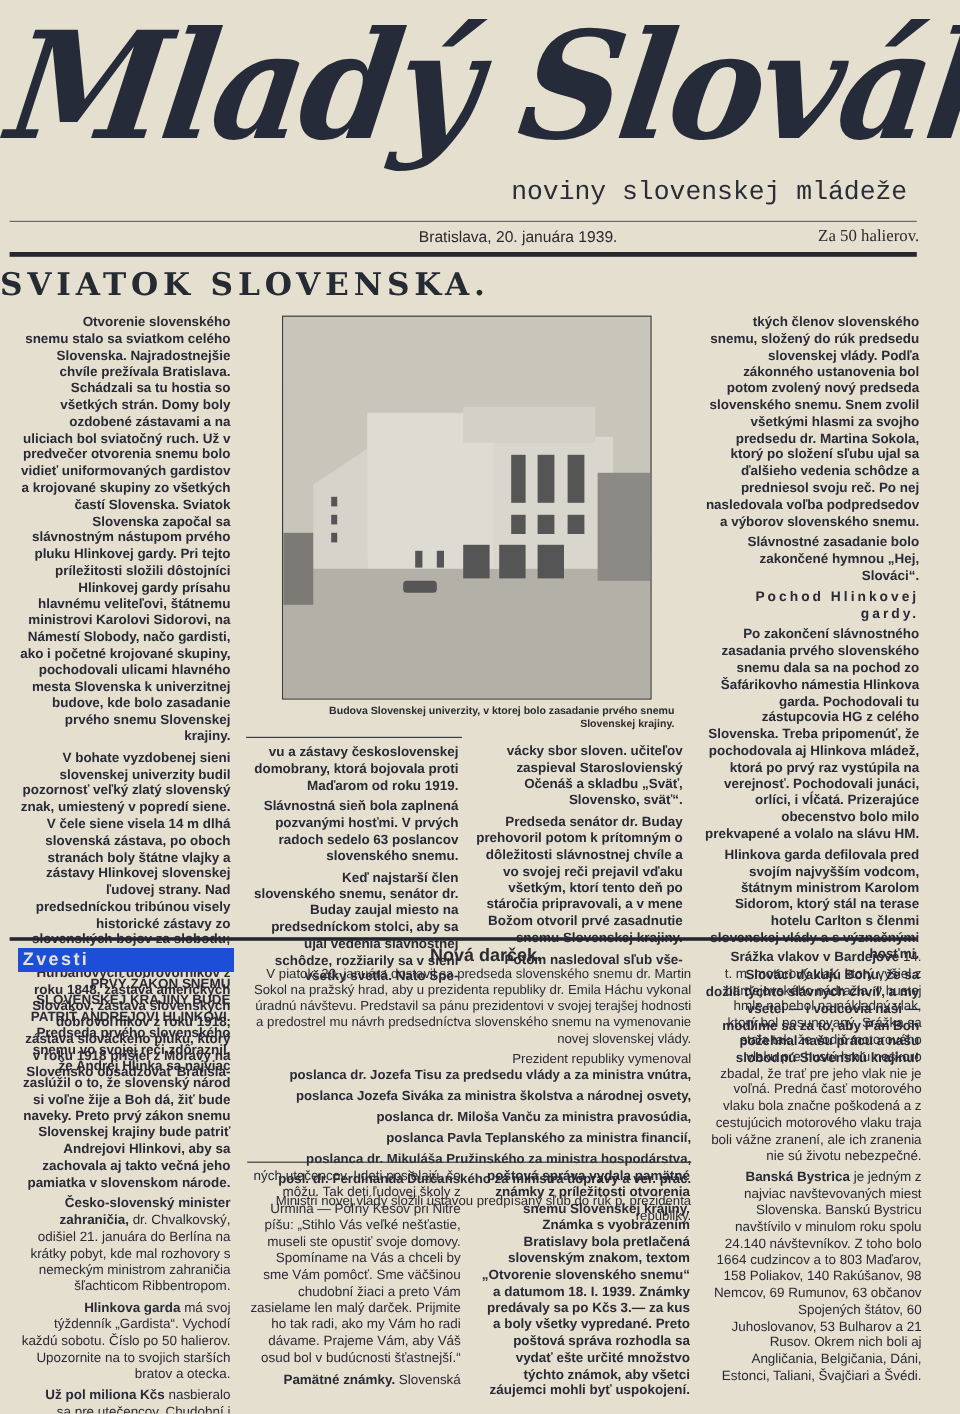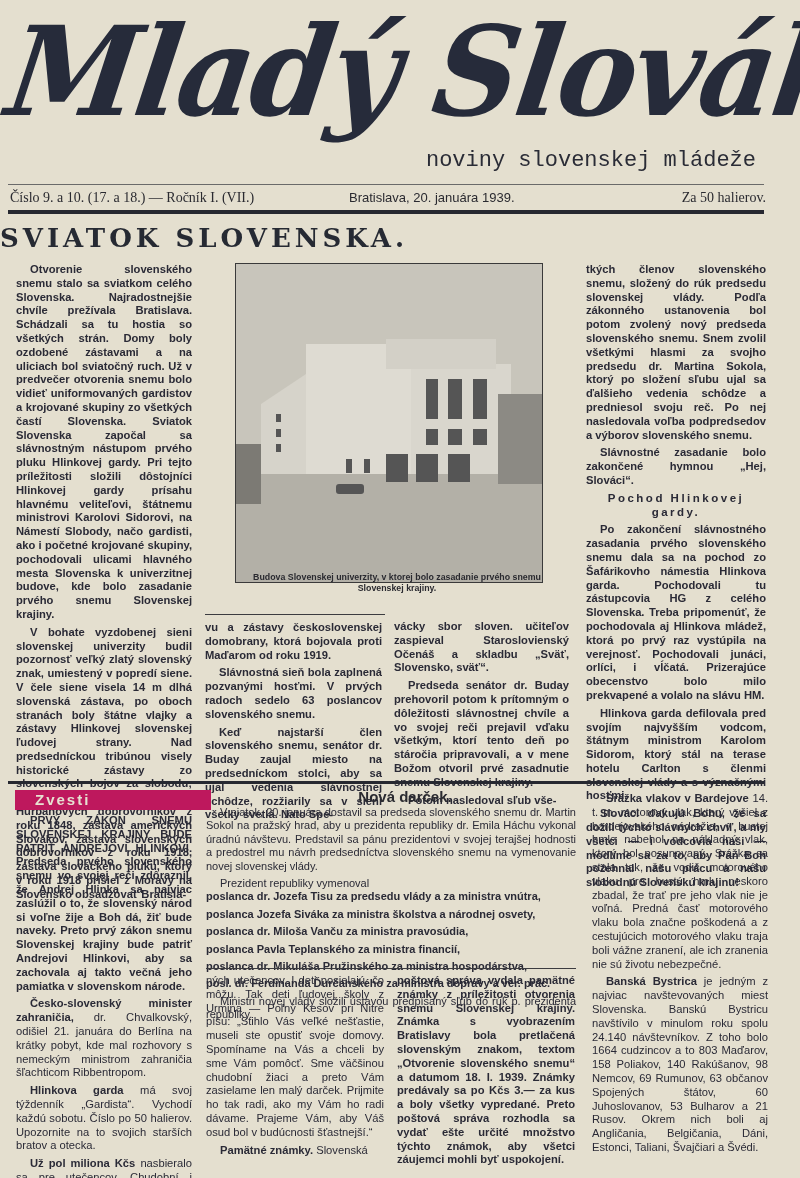--- a/index.html
+++ b/index.html
@@ -9,43 +9,42 @@
   .logo{position:absolute;left:8px;top:0px;font-family:"DejaVu Serif",serif;font-style:italic;font-weight:bold;font-size:118px;letter-spacing:-3px;color:#262b3a;line-height:1;transform:skewX(-8deg) scaleY(1.05);transform-origin:left top;white-space:nowrap;}
   .subtitle{position:absolute;right:34px;top:138px;font-family:Liberation Mono, monospace;font-size:22px;color:#2a2c36;}
   .rule-thin{position:absolute;left:8px;width:756px;height:1px;background:#6a6a6a;}
   .rule-thick{position:absolute;left:8px;width:756px;height:4px;background:#262830;}
   .issue-bar{position:absolute;left:10px;top:190px;width:756px;height:18px;font-size:13.5px;}
   .issue-left{position:absolute;left:0;top:0;font-family:"Liberation Serif",serif;font-size:14px;}
   .issue-mid{position:absolute;left:302px;top:0;font-weight:normal;font-size:13px;padding-left:37px;}
   .issue-right{position:absolute;right:0;top:0;font-family:"Liberation Serif",serif;font-size:14px;}
   .headline{position:absolute;left:0;width:800px;top:223px;text-align:left;font-family:"DejaVu Serif",serif;font-weight:bold;font-size:26px;letter-spacing:4px;color:#262a33;}
   .col{position:absolute;font-weight:bold;font-size:11.2px;line-height:13.8px;text-align:justify;color:#2a2a36;}
-  .col p{margin:0 0 4px 0;text-indent:14px;}
+  .col p{margin:0 0 4px 0;text-indent:14px;text-align:right;}
   .light{font-weight:normal;}
   .photo{position:absolute;left:235px;top:263px;width:306px;height:318px;border:1px solid #3a3a3a;background:linear-gradient(#c9c6bc 0%,#bdbab1 45%,#aeaba3 60%,#b7b4ab 100%);overflow:hidden;}
-  .caption{position:absolute;left:232px;top:572px;width:330px;font-weight:bold;font-size:8.8px;line-height:11px;text-align:center;}
+  .caption{position:absolute;left:232px;top:587px;width:330px;font-weight:bold;font-size:8.8px;line-height:11px;text-align:right;}
   .subhead{text-align:center;font-weight:bold;letter-spacing:2.5px;font-size:11.5px;margin:10px 0 6px 0;text-indent:0 !important;}
-  .zvesti{position:absolute;left:15px;top:790px;width:176px;height:20px;background:#be185d;color:#e6e1d1;font-weight:bold;font-size:15px;letter-spacing:2px;padding-left:20px;line-height:20px;}
+  .zvesti{position:absolute;left:15px;top:790px;width:176px;height:20px;background:#1d4ed8;color:#e6e1d1;font-weight:bold;font-size:15px;letter-spacing:2px;padding-left:4px;line-height:20px;}
   .nova-title{position:absolute;left:220px;top:788px;width:370px;text-align:center;font-weight:bold;font-size:15px;}
   .hr{position:absolute;height:1px;background:#3c3c40;}
   .list-item{font-weight:bold;margin:0;text-indent:0 !important;}
 </style>
 </head>
 <body>
 
 <div class="page">
 
   <div class="masthead">
     <div class="logo">Mladý Slovák</div>
     <div class="subtitle">noviny slovenskej mládeže</div>
   </div>
 
   <div class="rule-thin" style="top:184px"></div>
   <div class="issue-bar">
-    <span class="issue-left">Číslo 9. a 10. (17. a 18.) — Ročník I. (VII.)</span>
     <span class="issue-mid">Bratislava, 20. januára 1939.</span>
     <span class="issue-right">Za 50 halierov.</span>
   </div>
   <div class="rule-thick" style="top:210px"></div>
 
   <div class="headline">SVIATOK SLOVENSKA.</div>
 
   <div class="col" style="left:16px;top:263px;width:176px;">
     <p>Otvorenie slovenského snemu stalo sa sviatkom celého Slovenska. Najradostnejšie chvíle prežívala Bratislava. Schádzali sa tu hostia so všetkých strán. Domy boly ozdobené zástavami a na uliciach bol sviatočný ruch. Už v predvečer otvorenia snemu bolo vidieť uniformovaných gardistov a krojované skupiny zo všetkých častí Slovenska. Sviatok Slovenska započal sa slávnostným nástupom prvého pluku Hlinkovej gardy. Pri tejto príležitosti složili dôstojníci Hlinkovej gardy prísahu hlavnému veliteľovi, štátnemu ministrovi Karolovi Sidorovi, na Námestí Slobody, načo gardisti, ako i početné krojované skupiny, pochodovali ulicami hlavného mesta Slovenska k univerzitnej budove, kde bolo zasadanie prvého snemu Slovenskej krajiny.</p>
     <p>V bohate vyzdobenej sieni slovenskej univerzity budil pozornosť veľký zlatý slovenský znak, umiestený v popredí siene. V čele siene visela 14 m dlhá slovenská zástava, po oboch stranách boly štátne vlajky a zástavy Hlinkovej slovenskej ľudovej strany. Nad predsedníckou tribúnou visely historické zástavy zo slovenských bojov za slobodu; boly tam dve zástavy Hurbanových dobrovoľníkov z roku 1848, zástava amerických Slovákov, zástava slovenských dobrovoľníkov z roku 1918, zástava slováckeho pluku, ktorý v roku 1918 prišiel z Moravy na Slovensko obsadzovať Bratisla-</p>

